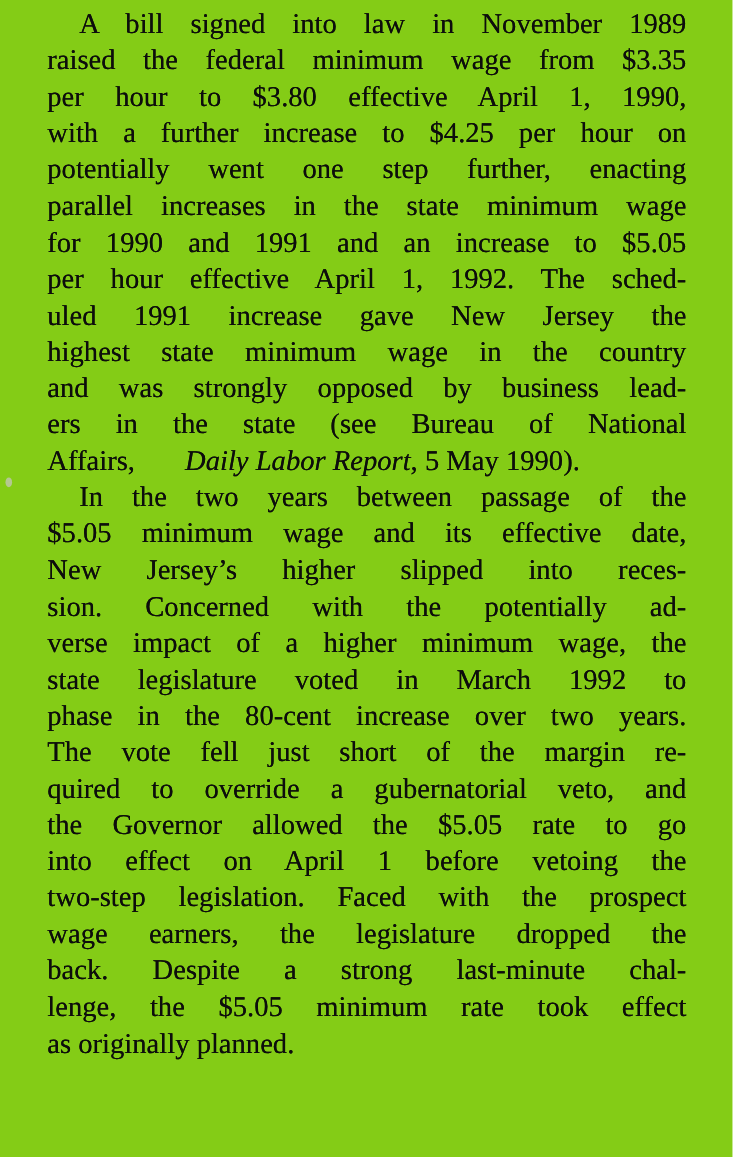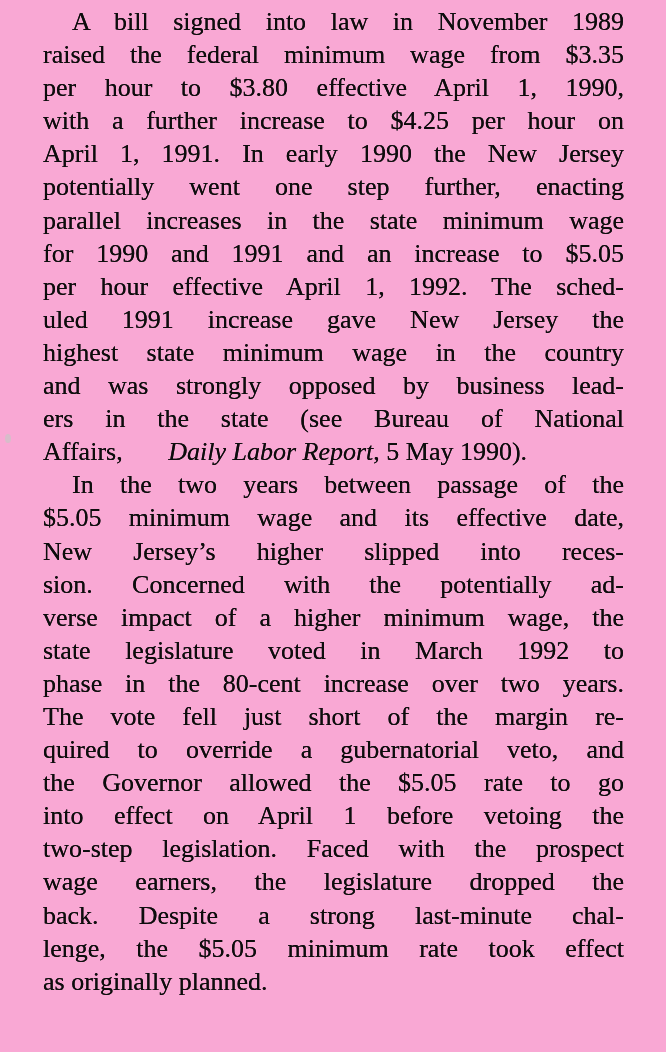--- a/index.html
+++ b/index.html
@@ -4,21 +4,21 @@
 <style>
   html, body {
     margin: 0;
     padding: 0;
     background: #ffffff;
   }
   .page {
     position: relative;
     width: 666px;
     height: 1052px;
-    background: #f9a8d4;
+    background: #84cc16;
     overflow: hidden;
   }
   .textblock {
     position: absolute;
     left: 43px;
     top: 5px;
     width: 581px;
     font-family: "Liberation Serif", "DejaVu Serif", serif;
     font-size: 26px;
     line-height: 33.1px;
@@ -48,21 +48,20 @@
 </style>
 </head>
 <body>
 
 <div class="page">
   <div class="textblock">
       <div class="line indent"><span>A bill signed into law in November 1989</span></div>
       <div class="line"><span>raised the federal minimum wage from $3.35</span></div>
       <div class="line"><span>per hour to $3.80 effective April 1, 1990,</span></div>
       <div class="line"><span>with a further increase to $4.25 per hour on</span></div>
-      <div class="line"><span>April 1, 1991. In early 1990 the New Jersey</span></div>
       <div class="line"><span>potentially went one step further, enacting</span></div>
       <div class="line"><span>parallel increases in the state minimum wage</span></div>
       <div class="line"><span>for 1990 and 1991 and an increase to $5.05</span></div>
       <div class="line"><span>per hour effective April 1, 1992. The sched-</span></div>
       <div class="line"><span>uled 1991 increase gave New Jersey the</span></div>
       <div class="line"><span>highest state minimum wage in the country</span></div>
       <div class="line"><span>and was strongly opposed by business lead-</span></div>
       <div class="line"><span>ers in the state (see Bureau of National</span></div>
       <div class="line para-end"><span>Affairs, </span><span class="italic">Daily Labor Report</span><span>, 5 May 1990).</span></div>
       <div class="line indent"><span>In the two years between passage of the</span></div>

